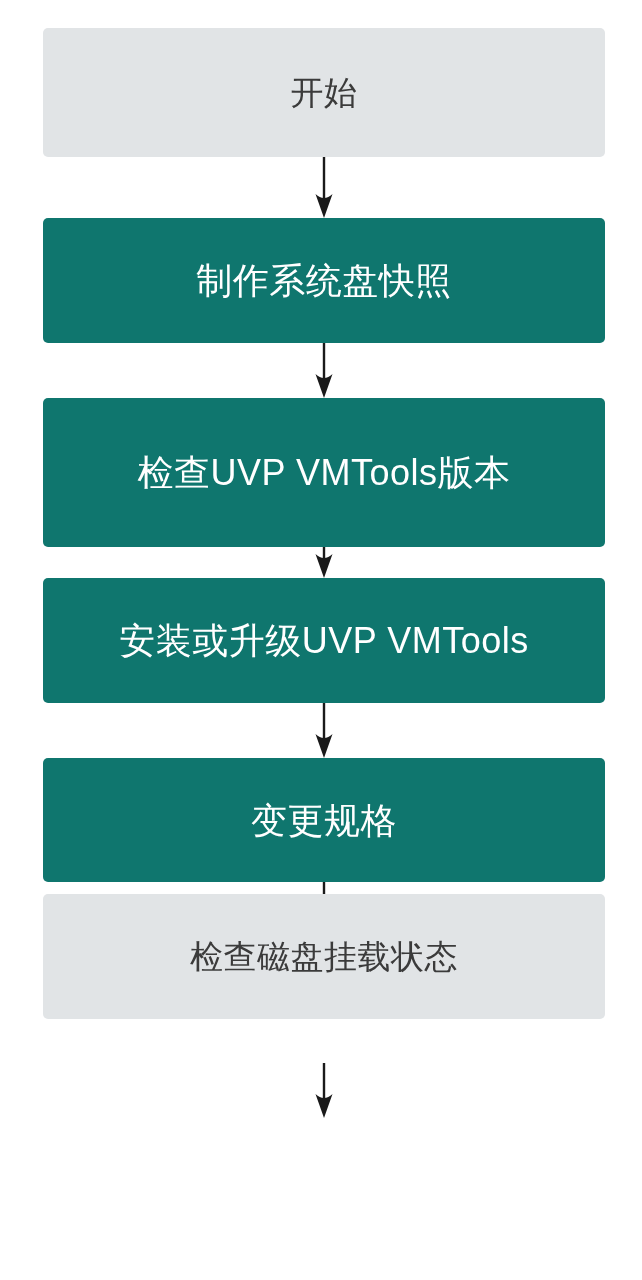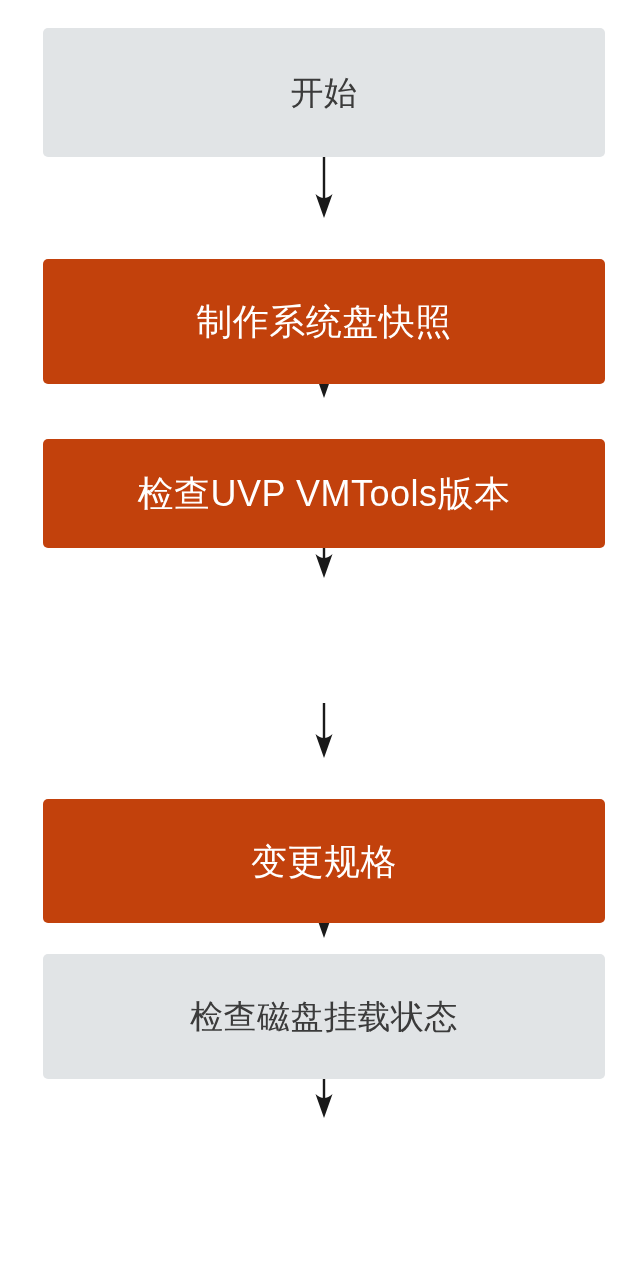--- a/index.html
+++ b/index.html
@@ -32,25 +32,24 @@
     letter-spacing: 0.5px;
     user-select: none;
   }
   .flow-node.terminal {
     background: #e1e4e6;
     color: #3b3b3b;
     font-size: 33px;
     font-weight: 400;
   }
   .flow-node.process {
-    background: #c2410c;
+    background: #0f766e;
     color: #ffffff;
     font-size: 36px;
     font-weight: 400;
-    margin-top: 41px;
   }
   .node-label {
     display: block;
     padding: 0 18px;
     white-space: nowrap;
   }
   .flow-connector {
     position: absolute;
     left: 0;
     width: 642px;
@@ -99,22 +98,25 @@
         <line x1="324" y1="0" x2="324" y2="36" stroke="#1a1a1a" stroke-width="2.4"></line>
         <path d="M 324 55 L 315.5 31 Q 324 39 332.5 31 Z" fill="#1a1a1a"></path>
       </svg>
     </div>
     <div class="flow-node terminal" style="top: 28px; height: 129px;">
       <span class="node-label">开始</span>
     </div>
     <div class="flow-node process" style="top: 218px; height: 125px;">
       <span class="node-label">制作系统盘快照</span>
     </div>
-    <div class="flow-node process" style="top: 398px; height: 109px; text-align: center;">
+    <div class="flow-node process" style="top: 398px; height: 149px; text-align: center;">
       <span class="node-label">检查UVP VMTools版本</span>
+    </div>
+    <div class="flow-node process" style="top: 578px; height: 125px;">
+      <span class="node-label">安装或升级UVP VMTools</span>
     </div>
     <div class="flow-node process" style="top: 758px; height: 124px;">
       <span class="node-label">变更规格</span>
     </div>
-    <div class="flow-node terminal" style="top: 954px; height: 125px;">
+    <div class="flow-node terminal" style="top: 894px; height: 125px;">
       <span class="node-label">检查磁盘挂载状态</span>
     </div>
   </div>
 
 </body></html>

